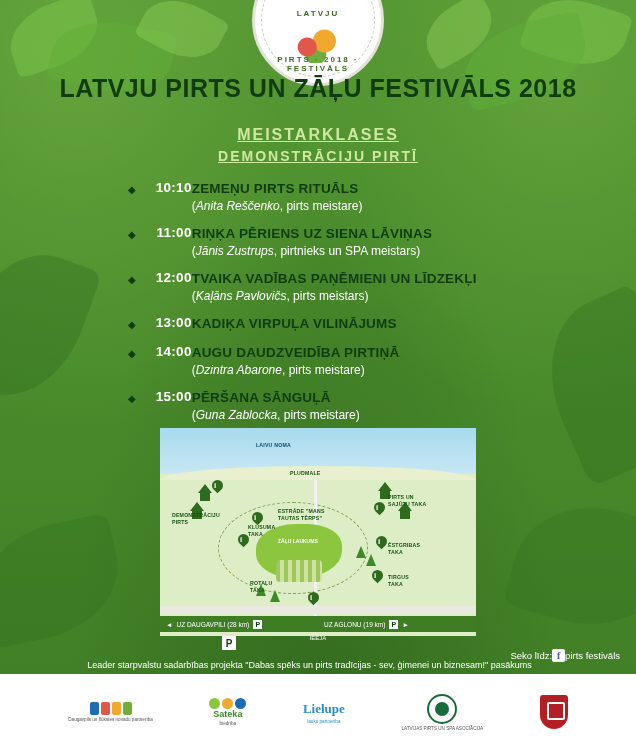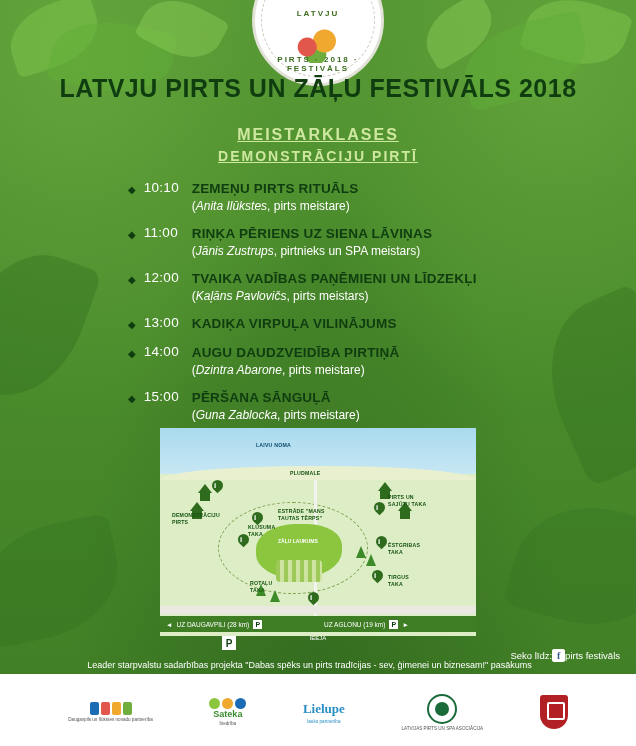--- a/index.html
+++ b/index.html
@@ -78,22 +78,22 @@
   .sub.s2 { top: 148px; font-size: 14px; }
 
   .schedule {
     position: absolute; top: 180px; left: 128px; width: 420px;
   }
   .item { display: flex; align-items: flex-start; margin-bottom: 11px; }
   .diamond {
     color: #0f3d10; font-size: 10px; line-height: 16px; margin-right: 8px; margin-top: 2px;
   }
   .time {
-    color: #ffffff; font-size: 13.5px; font-weight: normal; width: 48px; flex: none;
-    line-height: 16px; letter-spacing: .3px;
+    color: #ffffff; font-size: 13.5px; font-weight: bold; width: 48px; flex: none;
+    line-height: 16px; letter-spacing: .3px; text-align: right;
   }
   .body { line-height: 16px; }
   .evt {
     color: #0f3d10; font-size: 13.5px; font-weight: bold; letter-spacing: .2px;
     text-transform: uppercase;
   }
   .who { color: #ffffff; font-size: 12px; margin-top: 1px; }
   .who i { font-style: italic; }
 
   
@@ -204,21 +204,21 @@
   <div class="sub s1">MEISTARKLASES</div>
   <div class="sub s2">DEMONSTRĀCIJU PIRTĪ</div>
 
   <div class="schedule">
 
     <div class="item">
       <span class="diamond">◆</span>
       <span class="time">10:10</span>
       <span class="body">
         <span class="evt">ZEMEŅU PIRTS RITUĀLS</span><br>
-        <span class="who">(<i>Anita Ilūkstes</i><span>, pirts meistare)</span></span>
+        <span class="who">(<i>Anita Reščenko</i><span>, pirts meistare)</span></span>
       </span>
     </div>
 
     <div class="item">
       <span class="diamond">◆</span>
       <span class="time">11:00</span>
       <span class="body">
         <span class="evt">RIŅĶA PĒRIENS UZ SIENA LĀVIŅAS</span><br>
         <span class="who">(<i>Jānis Zustrups</i><span>, pirtnieks un SPA meistars)</span></span>
       </span>

